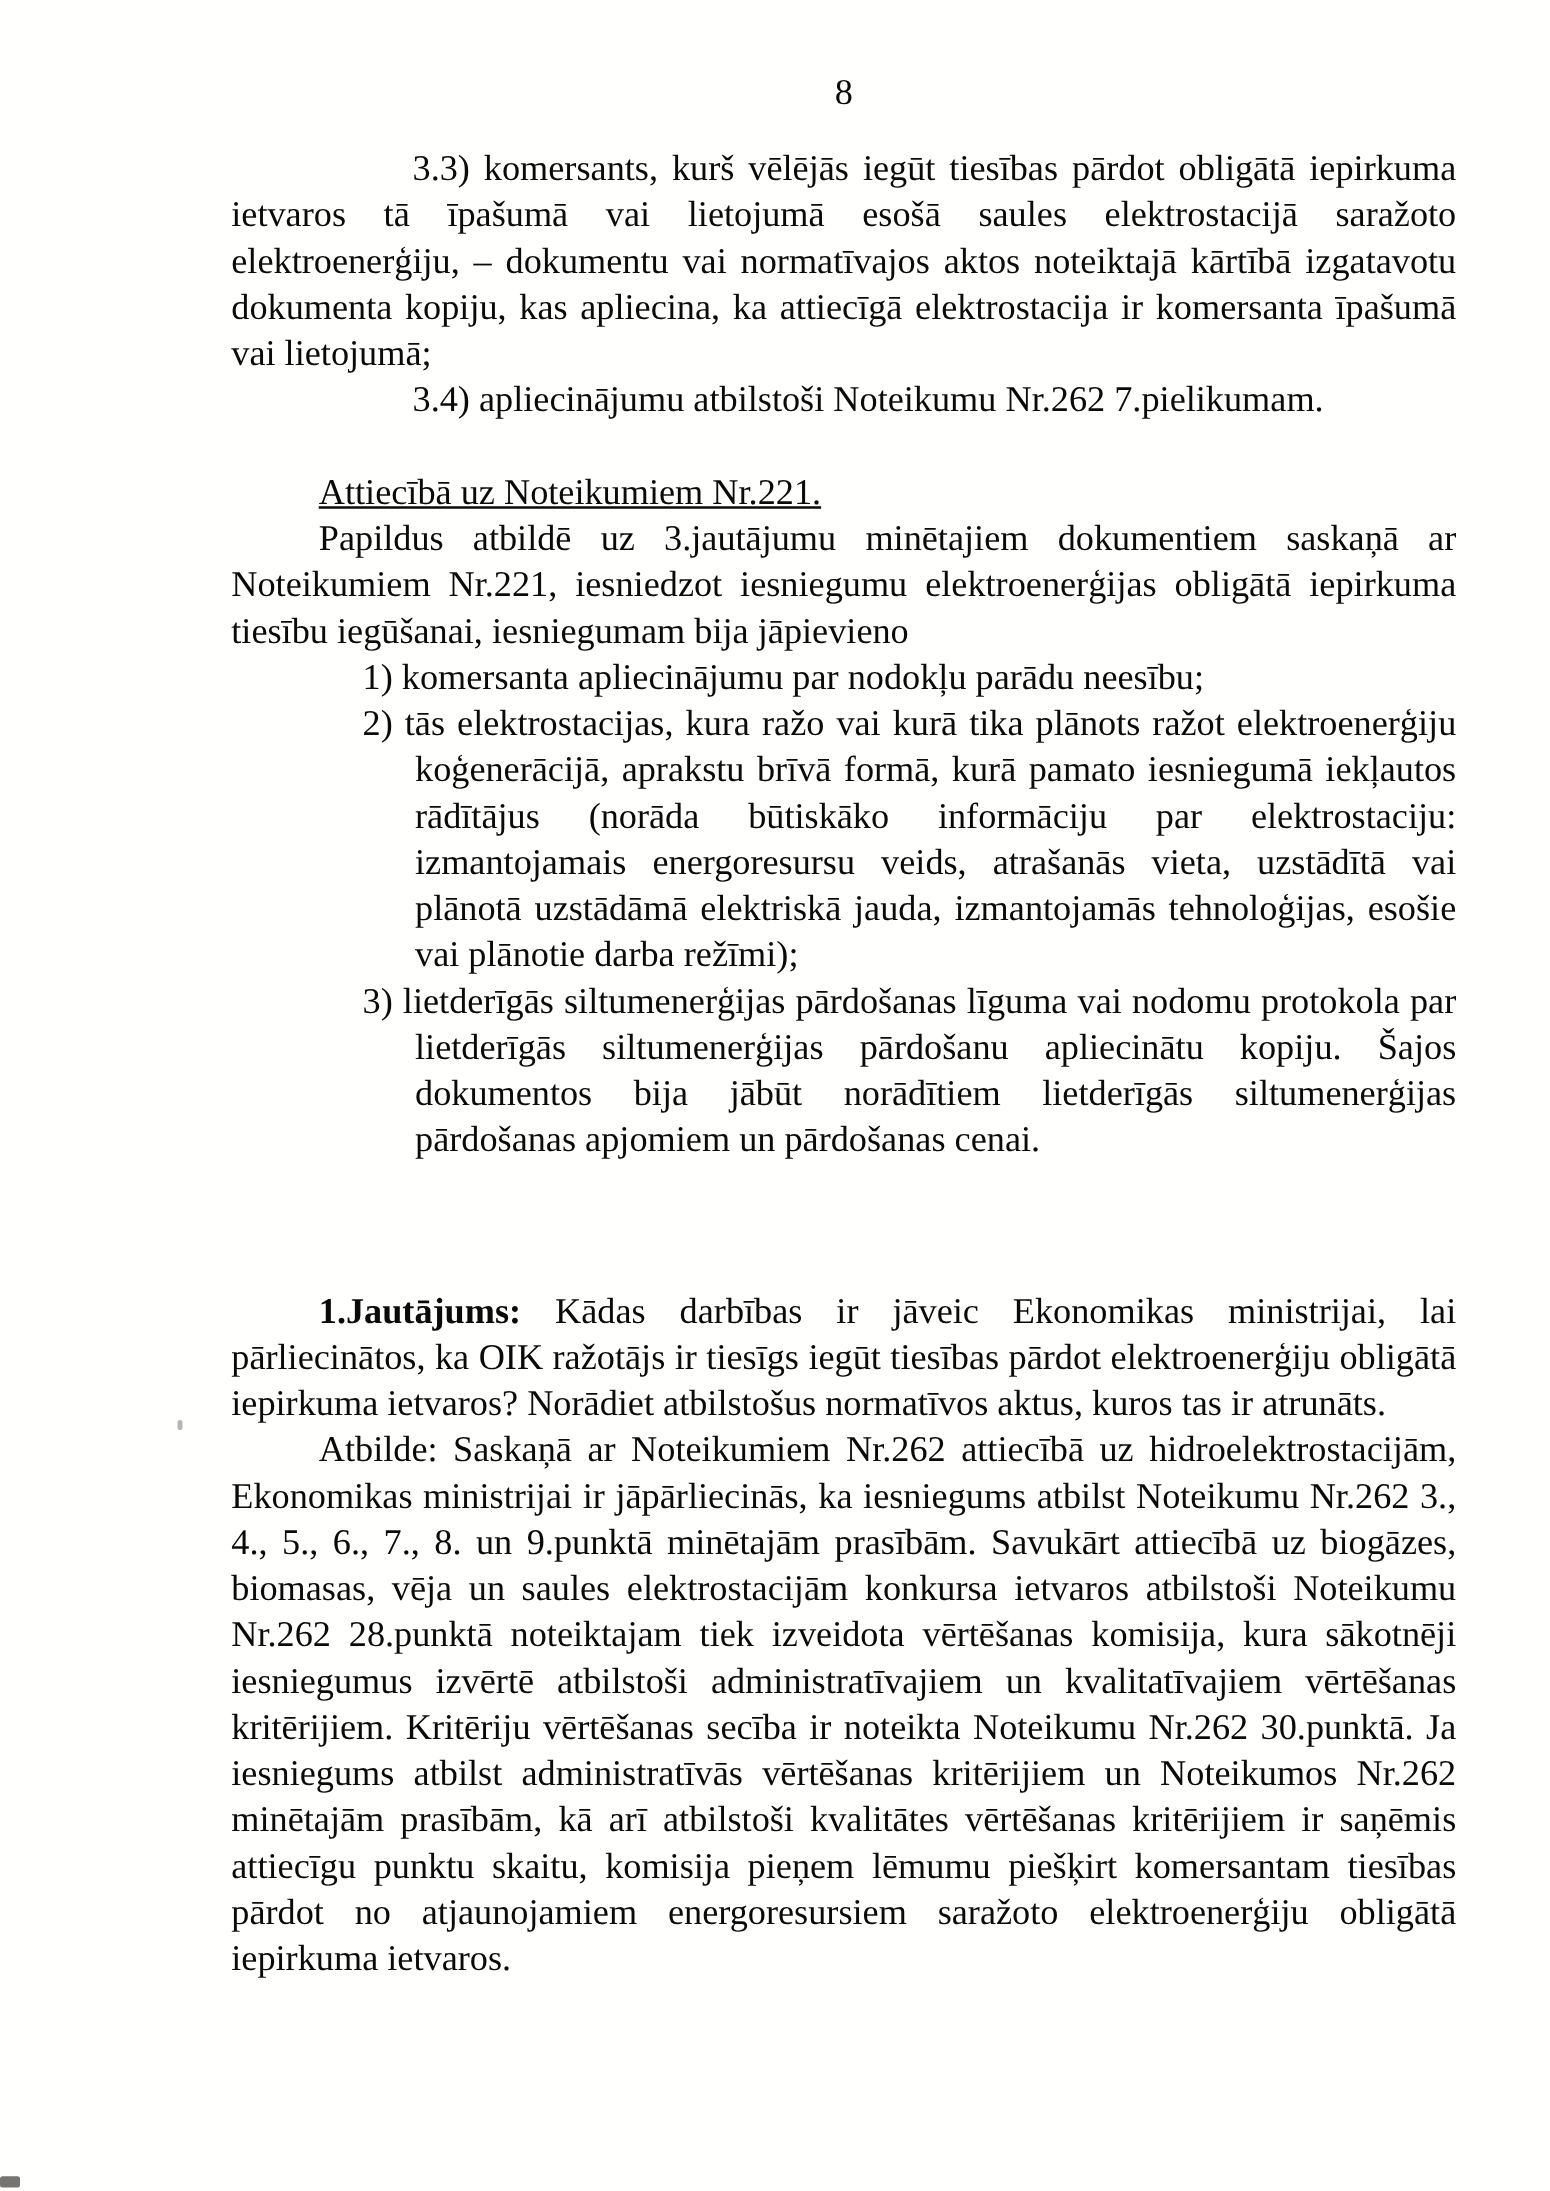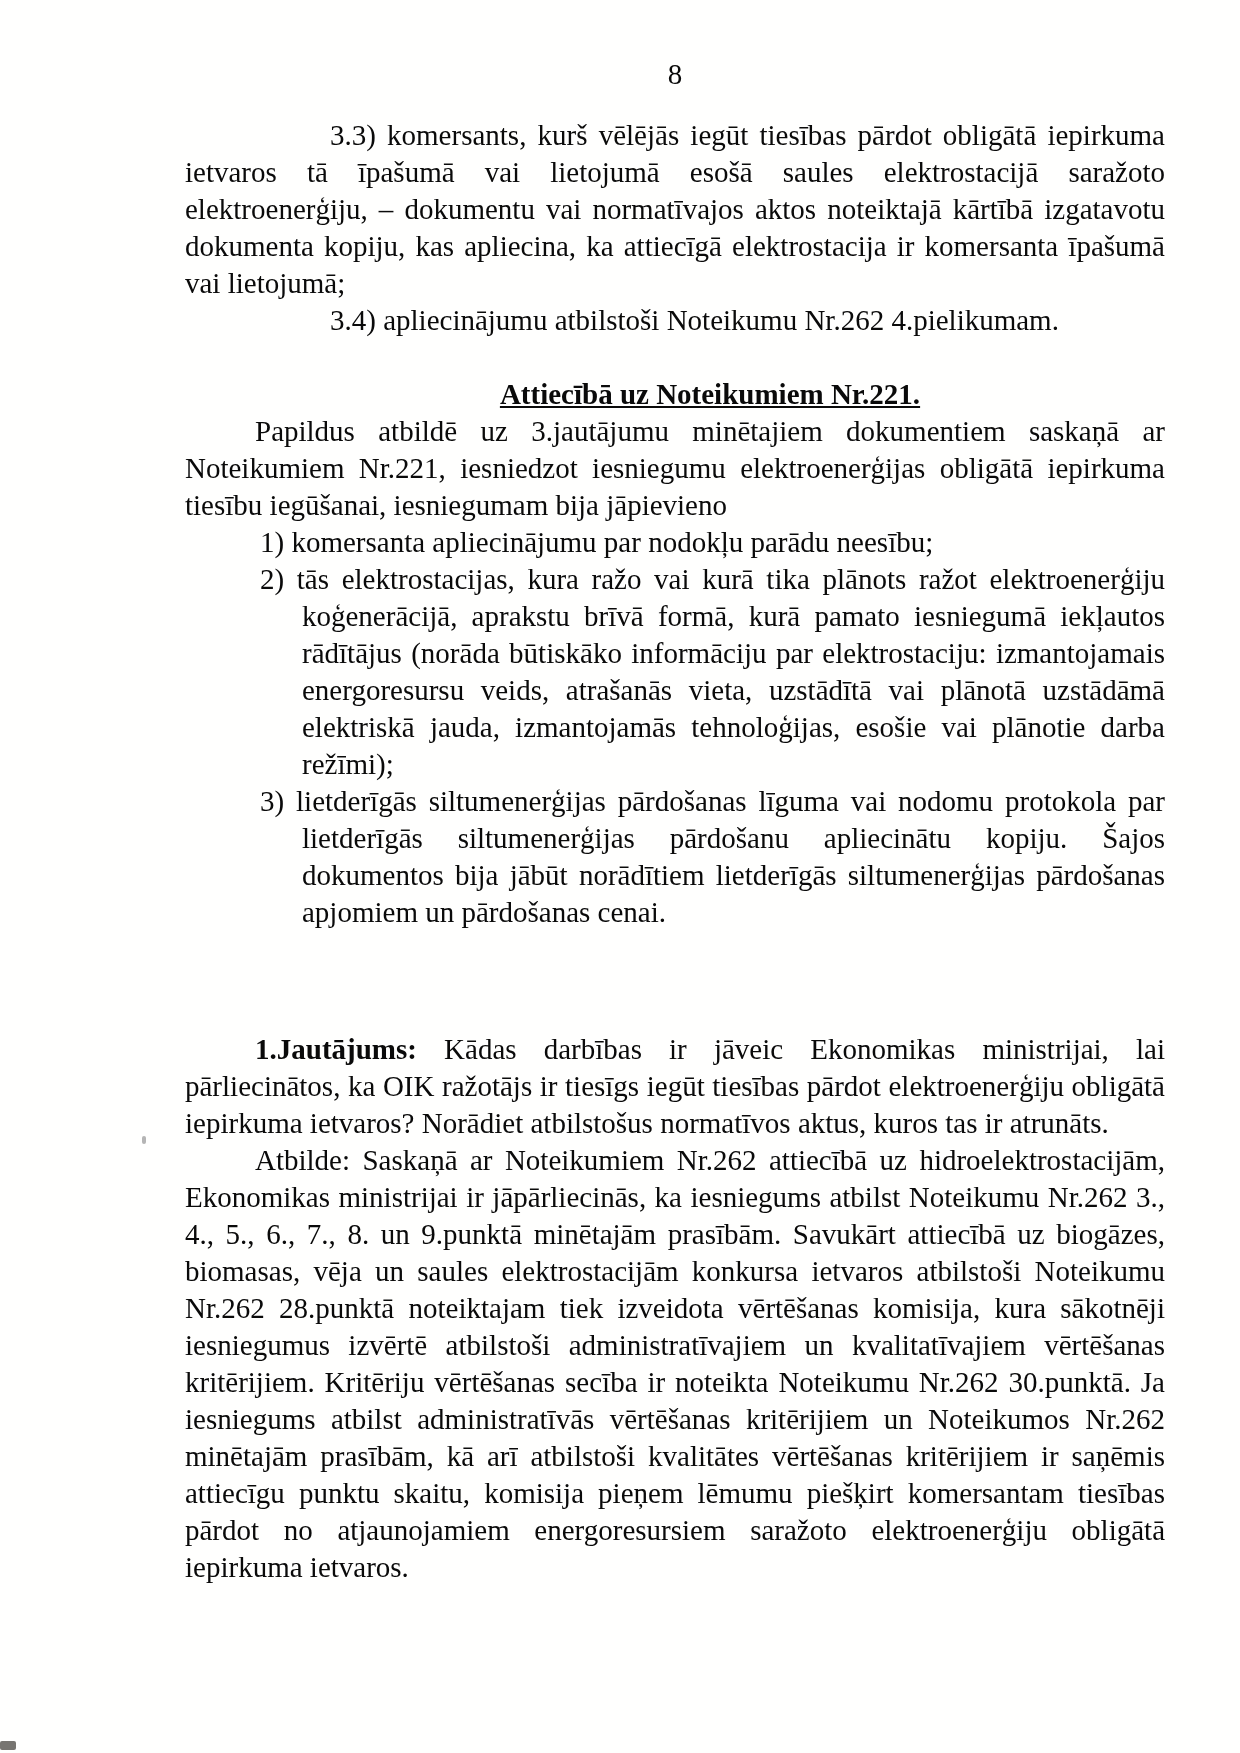--- a/index.html
+++ b/index.html
@@ -32,28 +32,27 @@
   }
   .sub-para {
     text-indent: 145px;
   }
   .body-para {
     text-indent: 70px;
   }
   .heading-para {
     margin-top: 37px;
     text-indent: 70px;
-    text-align: center;
-    font-weight: bold;
+    text-align: left;
   }
   .heading-para .underlined {
     text-decoration: underline;
   }
   .list-item {
-    margin-left: 75px;
+    margin-left: 105px;
     padding-left: 42px;
     text-indent: -42px;
     text-align: justify;
   }
   .list-item .num {
     display: inline;
   }
   .question-para {
     margin-top: 100px;
     text-indent: 70px;
@@ -91,21 +90,21 @@
 </head>
 <body>
 
 <div class="page">
 
   <div class="page-number">8</div>
 
 
   <p class="sub-para">3.3) komersants, kurš vēlējās iegūt tiesības pārdot obligātā iepirkuma ietvaros tā īpašumā vai lietojumā esošā saules elektrostacijā saražoto elektroenerģiju, – dokumentu vai normatīvajos aktos noteiktajā kārtībā izgatavotu dokumenta kopiju, kas apliecina, ka attiecīgā elektrostacija ir komersanta īpašumā vai lietojumā;</p>
 
-  <p class="sub-para">3.4) apliecinājumu atbilstoši Noteikumu Nr.262 4.pielikumam.</p>
+  <p class="sub-para">3.4) apliecinājumu atbilstoši Noteikumu Nr.262 7.pielikumam.</p>
 
   <p class="heading-para"><span class="underlined">Attiecībā uz Noteikumiem Nr.221.</span></p>
 
   <p class="body-para">Papildus atbildē uz 3.jautājumu minētajiem dokumentiem saskaņā ar Noteikumiem Nr.221, iesniedzot iesniegumu elektroenerģijas obligātā iepirkuma tiesību iegūšanai, iesniegumam bija jāpievieno</p>
 
   <div class="list-item"><span class="num">1)</span> <span>komersanta apliecinājumu par nodokļu parādu neesību;</span></div>
 
   <div class="list-item"><span class="num">2)</span> <span>tās elektrostacijas, kura ražo vai kurā tika plānots ražot elektroenerģiju koģenerācijā, aprakstu brīvā formā, kurā pamato iesniegumā iekļautos rādītājus (norāda būtiskāko informāciju par elektrostaciju: izmantojamais energoresursu veids, atrašanās vieta, uzstādītā vai plānotā uzstādāmā elektriskā jauda, izmantojamās tehnoloģijas, esošie vai plānotie darba režīmi);</span></div>
 
   <div class="list-item"><span class="num">3)</span> <span>lietderīgās siltumenerģijas pārdošanas līguma vai nodomu protokola par lietderīgās siltumenerģijas pārdošanu apliecinātu kopiju. Šajos dokumentos bija jābūt norādītiem lietderīgās siltumenerģijas pārdošanas apjomiem un pārdošanas cenai.</span></div>

